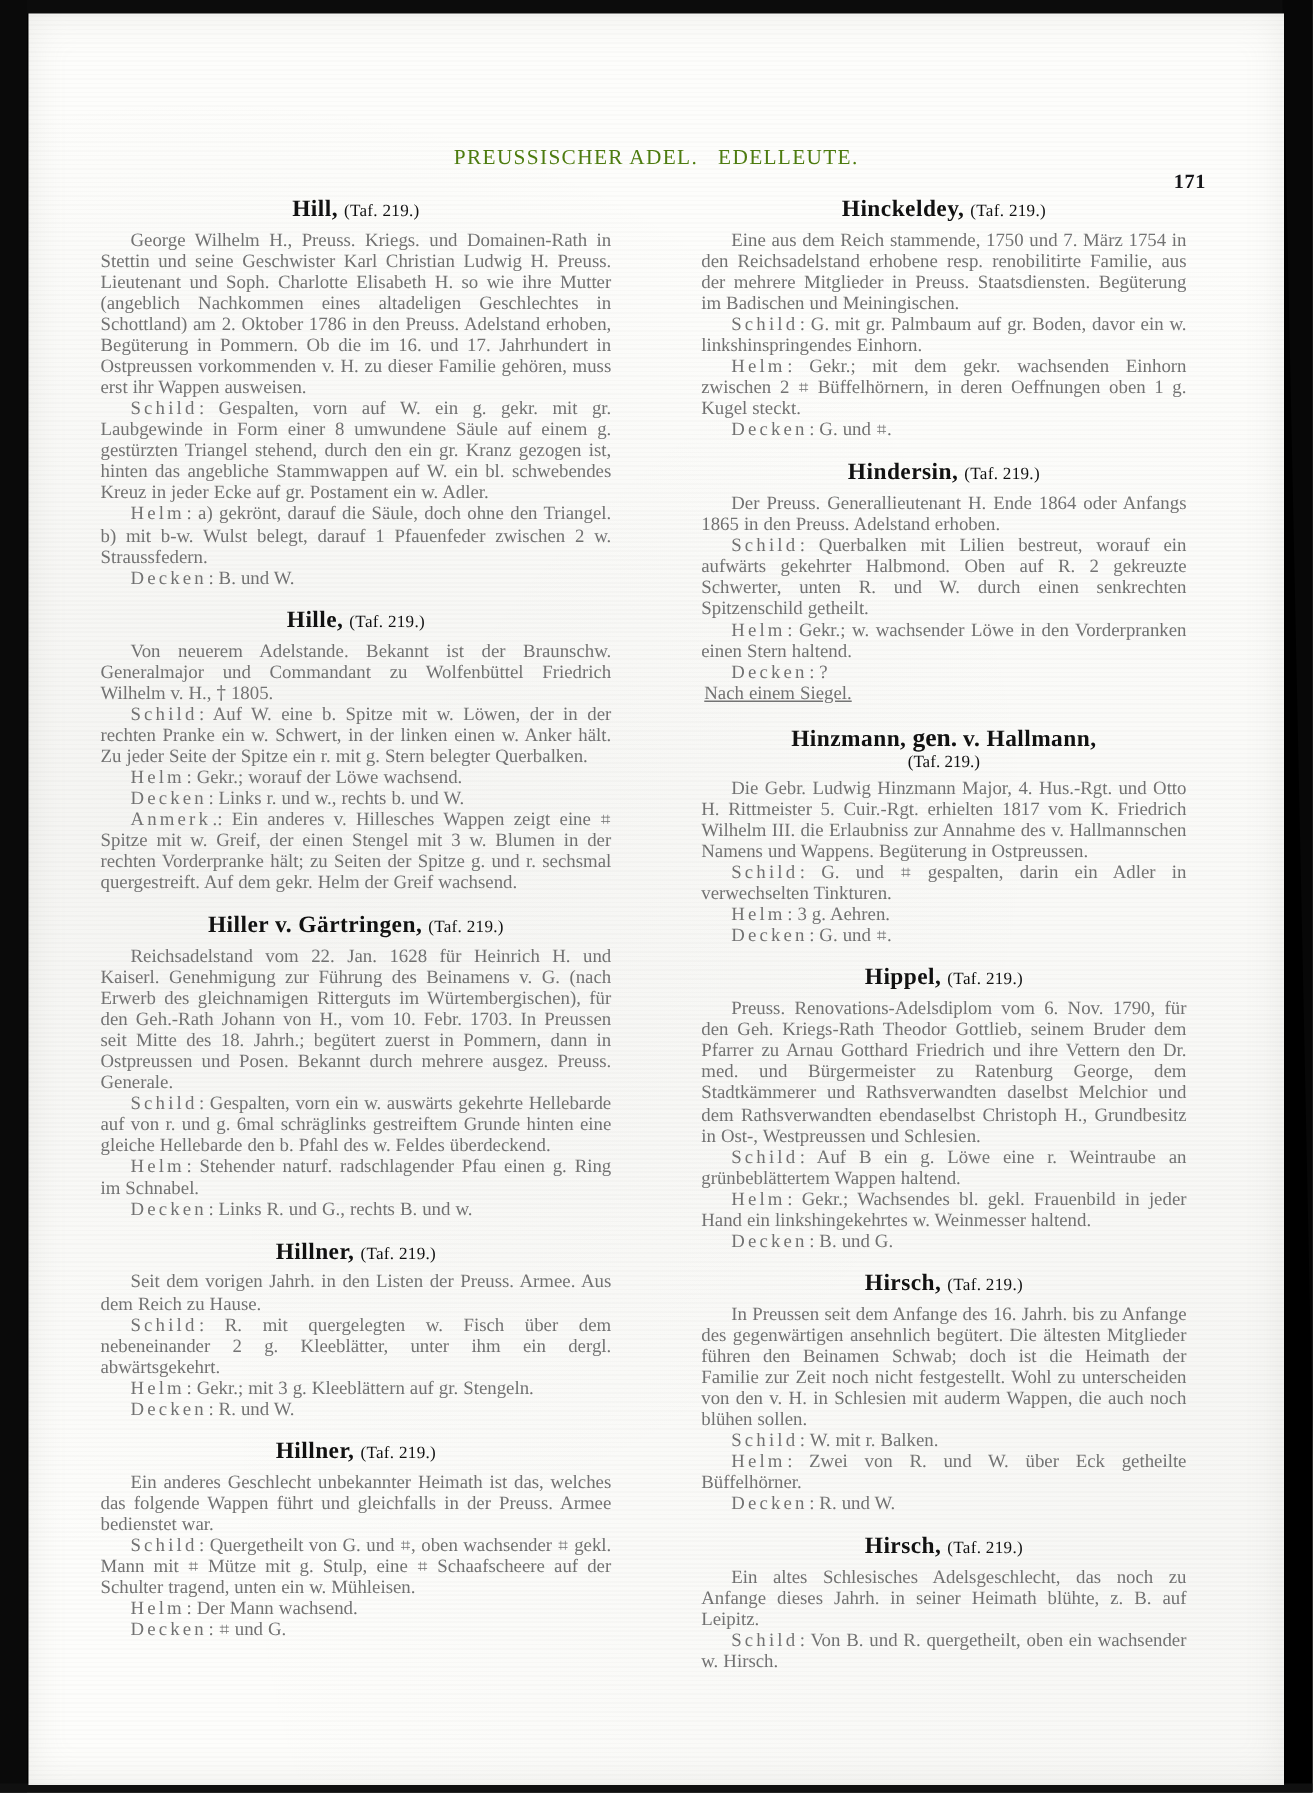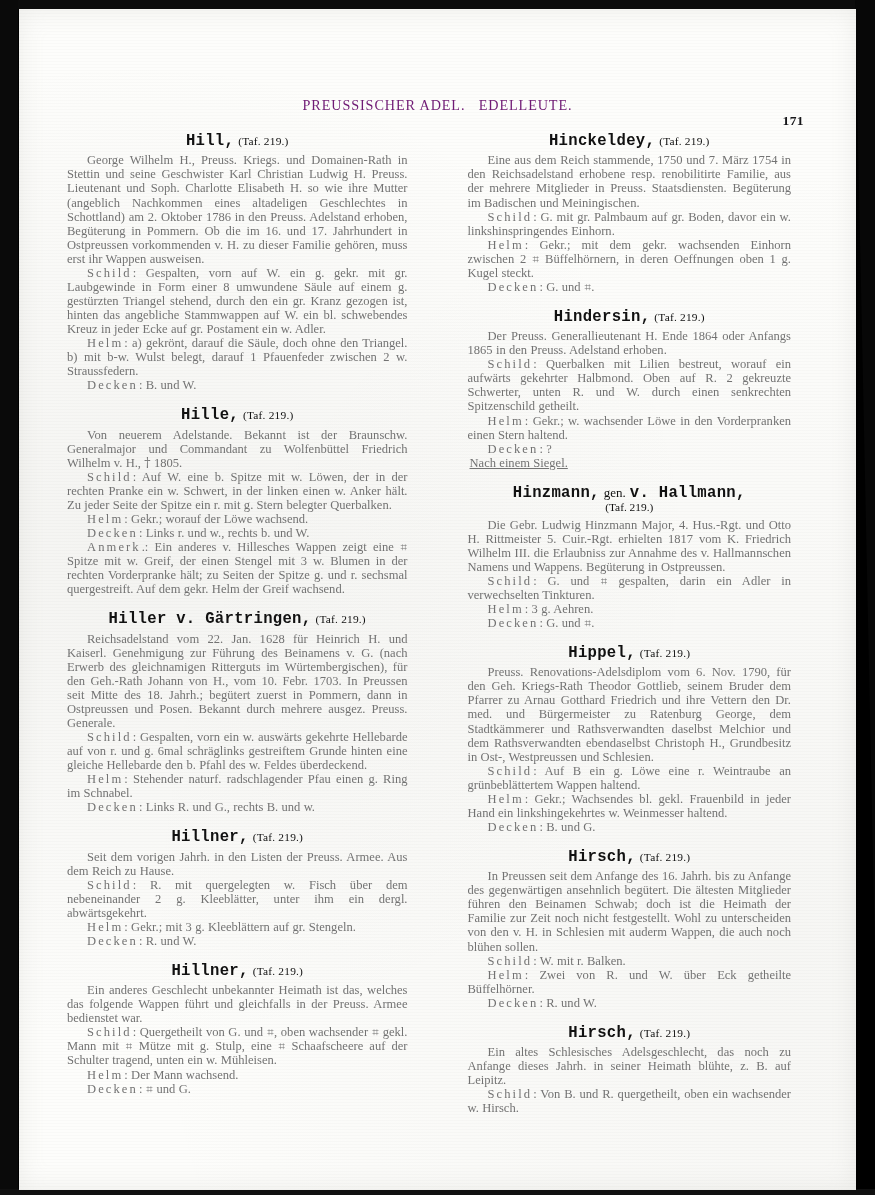--- a/index.html
+++ b/index.html
@@ -70,21 +70,21 @@
 
   
   .runhead {
     position: absolute;
     left: 0;
     top: 88px;
     width: 837px;
     text-align: center;
     font-size: 14.2px;
     letter-spacing: .9px;
-    color: #701a75;
+    color: #4d7c0f;
     white-space: pre;
   }
   .folio {
     position: absolute;
     right: 52px;
     top: 104px;
     font-size: 13.5px;
     font-weight: bold;
     color: #17171a;
     letter-spacing: .4px;
@@ -112,29 +112,29 @@
 
   .entry-head {
     text-align: center;
     margin: 13px 0 3px 0;
     line-height: 1.18;
     color: #111;
   }
   .entry:first-child > .entry-head { margin-top: 0; }
 
   .surname {
-    font-family: Liberation Mono, monospace;
+    font-family: Liberation Serif, serif;
     font-weight: bold;
     font-size: 15.6px;
     letter-spacing: .3px;
   }
   .surname-sub {
     font-family: "Liberation Serif", serif;
-    font-weight: normal;
-    font-size: 13px;
+    font-weight: bold;
+    font-size: 17px;
     letter-spacing: 0;
   }
   .taf {
     font-size: 11.4px;
     font-weight: normal;
     letter-spacing: .2px;
   }
   .taf-below {
     display: block;
     font-size: 11.4px;

